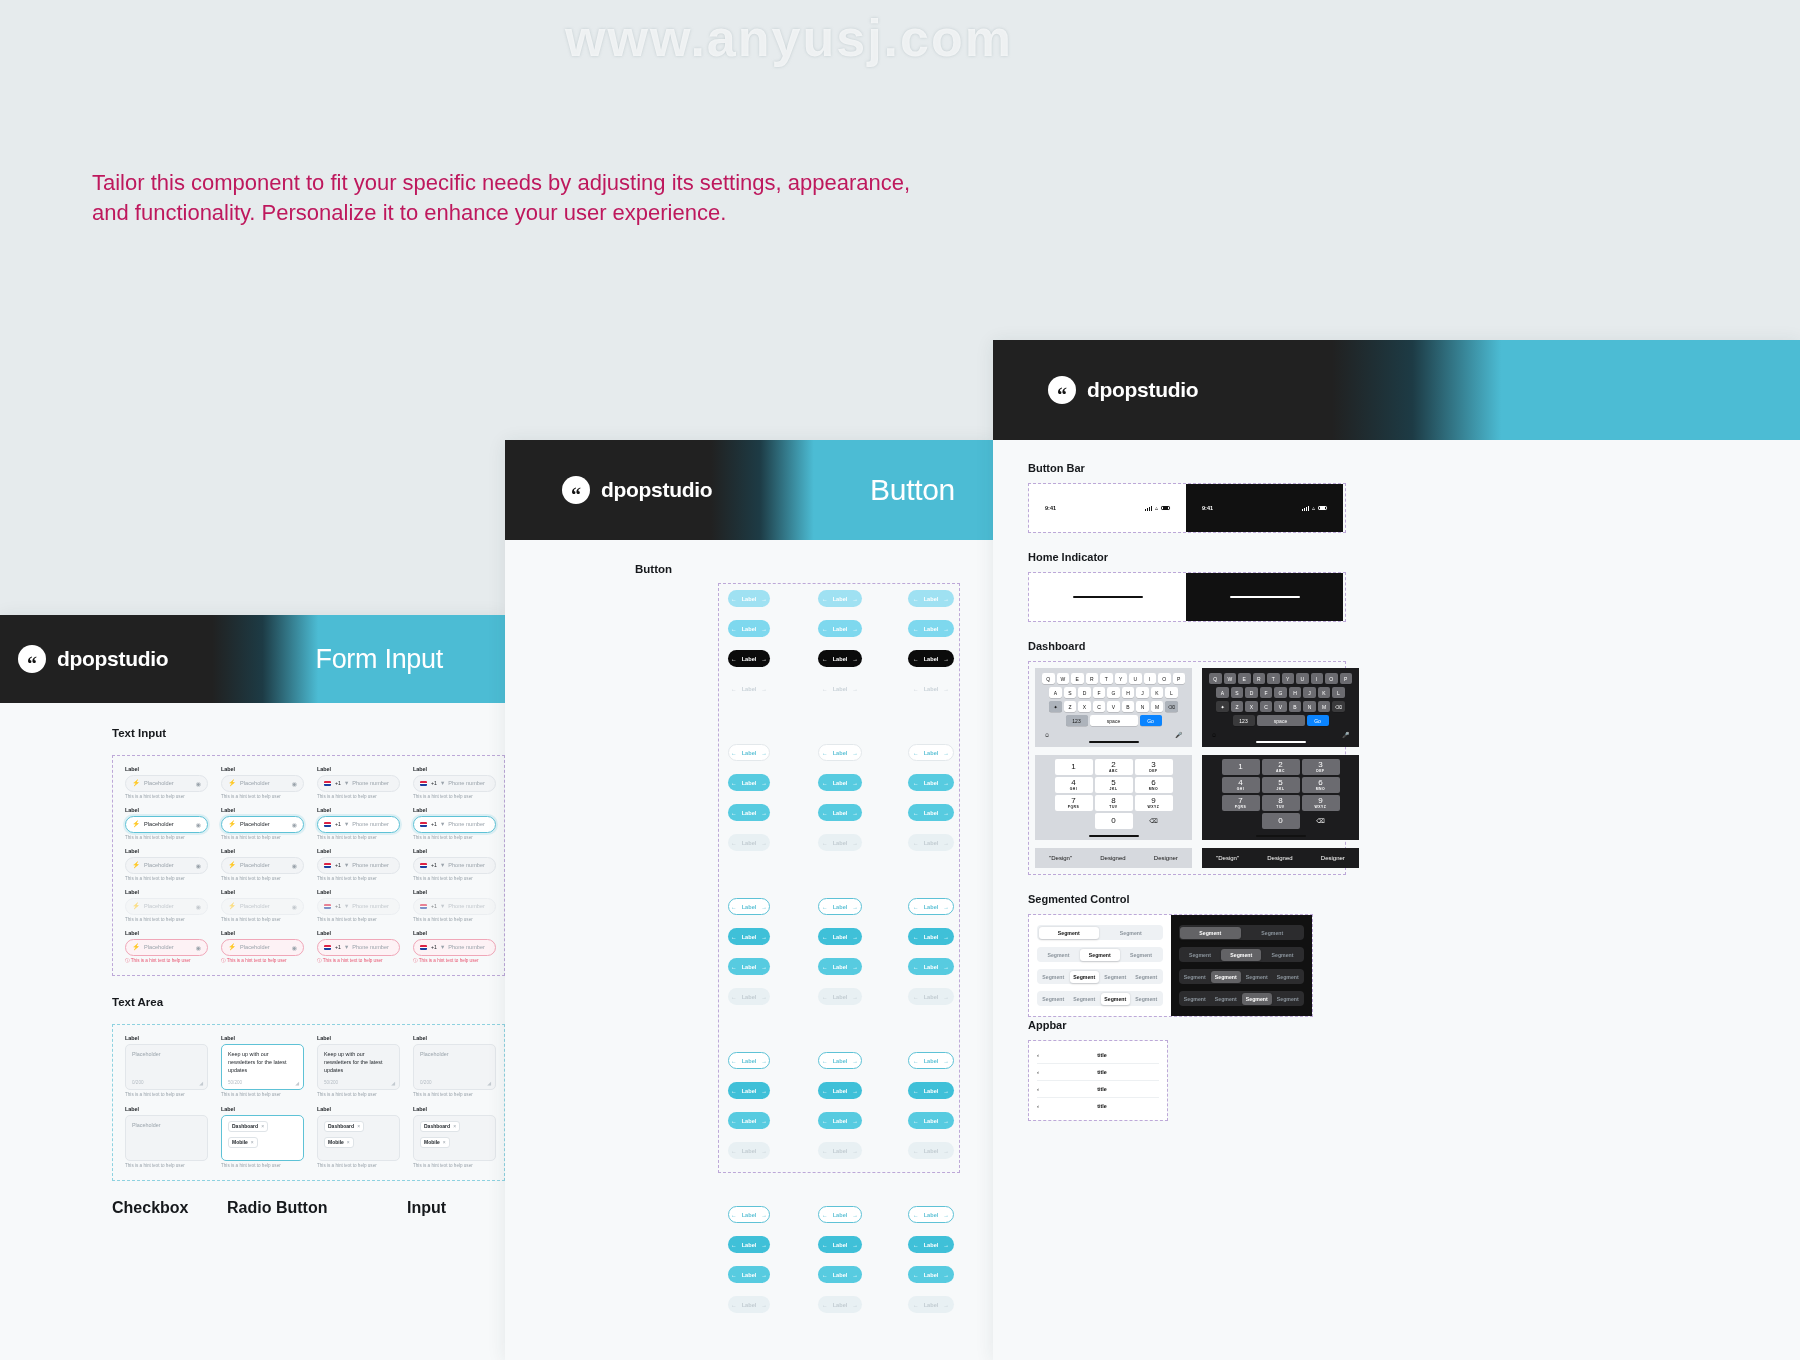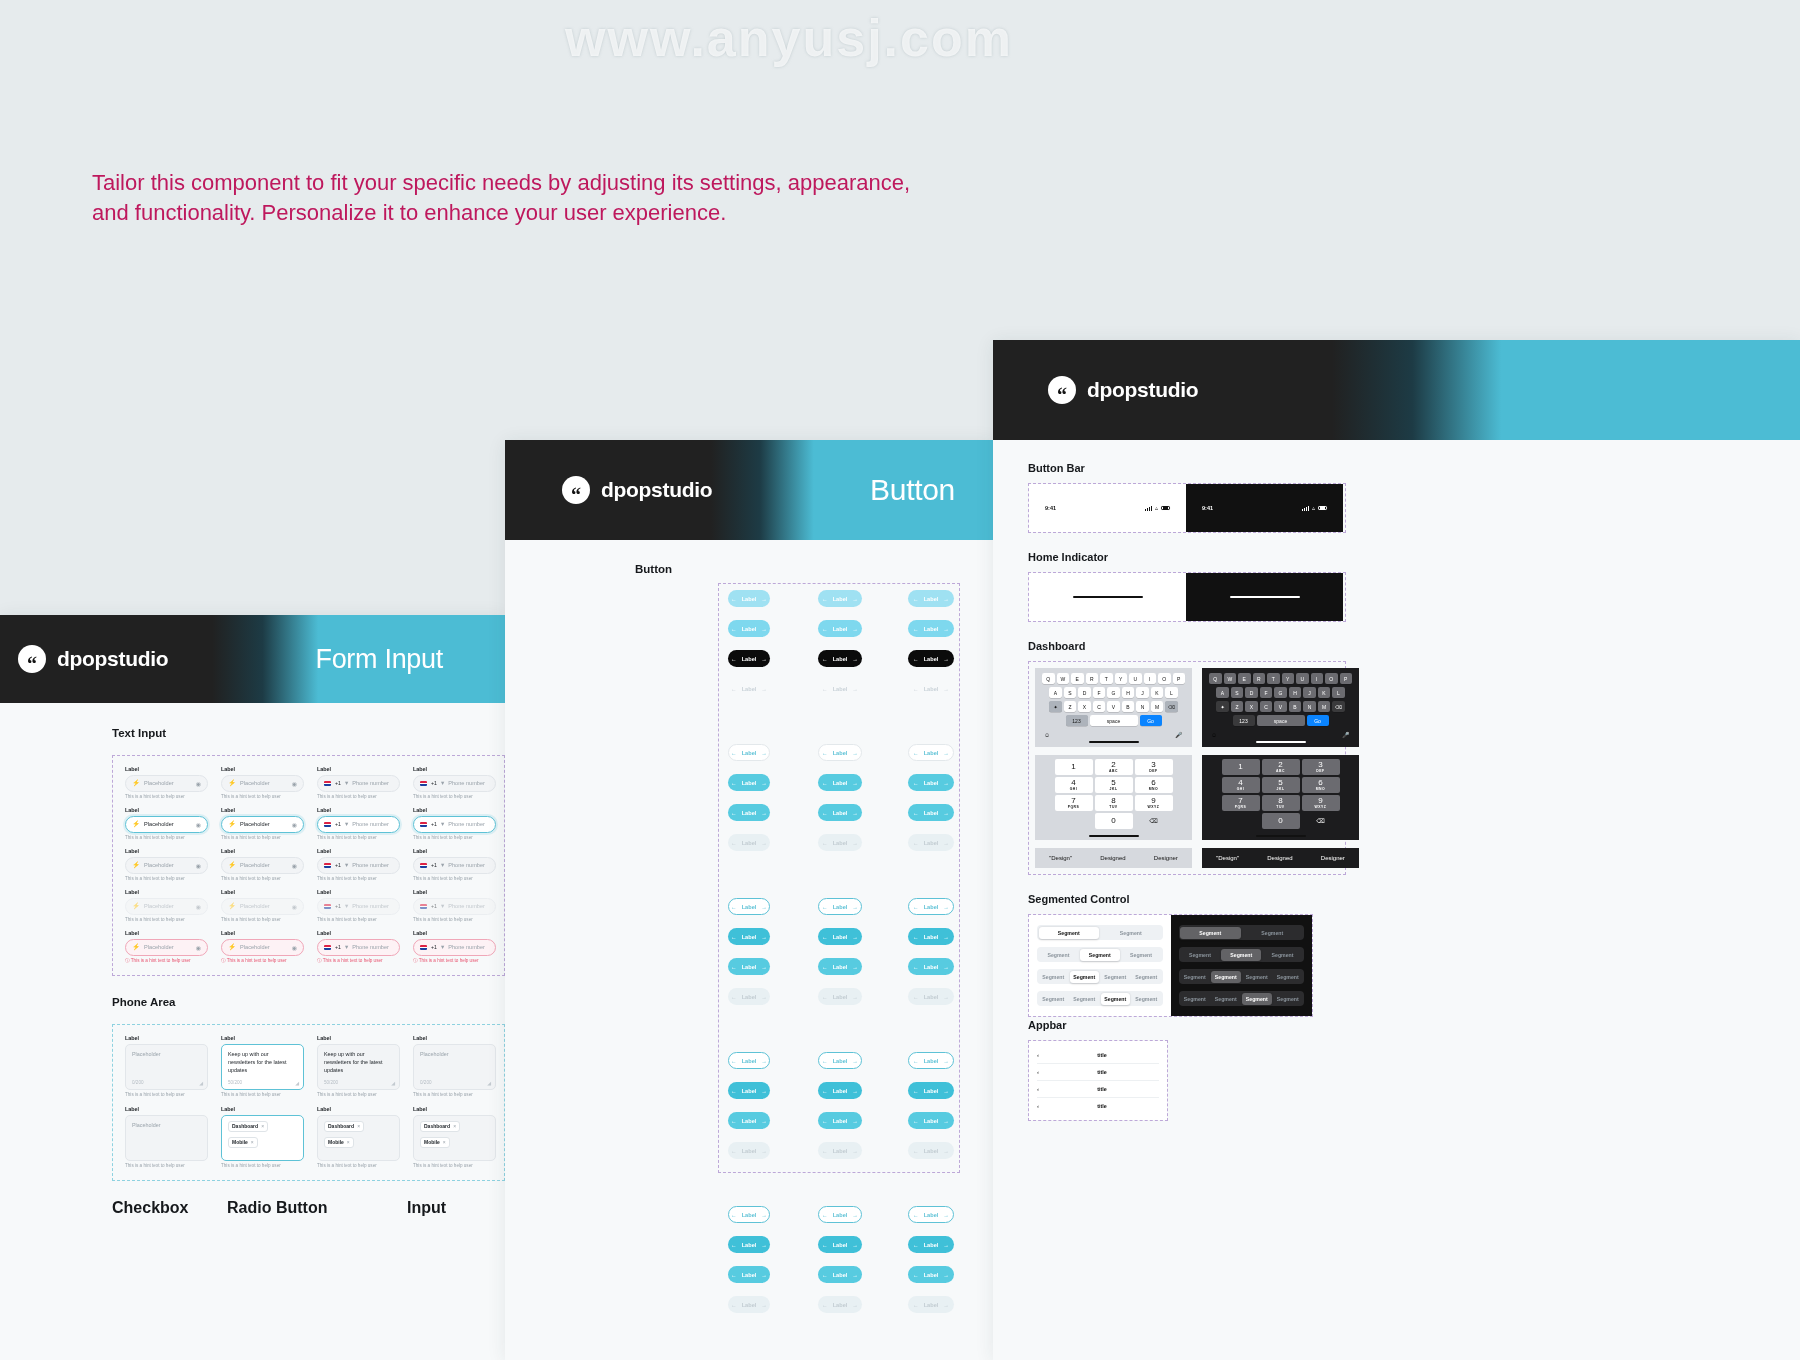--- a/index.html
+++ b/index.html
@@ -391,21 +391,21 @@
               <span class="flag"></span>
                  <span class="cc">+1</span>
                  <span class="ic mut">▾</span>
                  <span class="ctext">Phone number</span>
             </div>
         <div class="hint err">ⓘ This is a hint text to help user</div>
       </div>
         </div>
     </div>
 
-    <div class="fi-sec-label" style="margin-top:20px;">Phone Area</div>
+    <div class="fi-sec-label" style="margin-top:20px;">Text Area</div>
     <div class="dashbox teal" style="width:393px;">
       <div class="ta-grid" id="grid-textarea">
           <div class="field">
       <div class="flabel">Label</div>
       <div class="ta ">
         <div class="ta-text">Placeholder</div>
         <div class="ta-count">0/200</div>
         <div class="ta-grip">◢</div>
       </div>
       <div class="hint">This is a hint text to help user</div>

